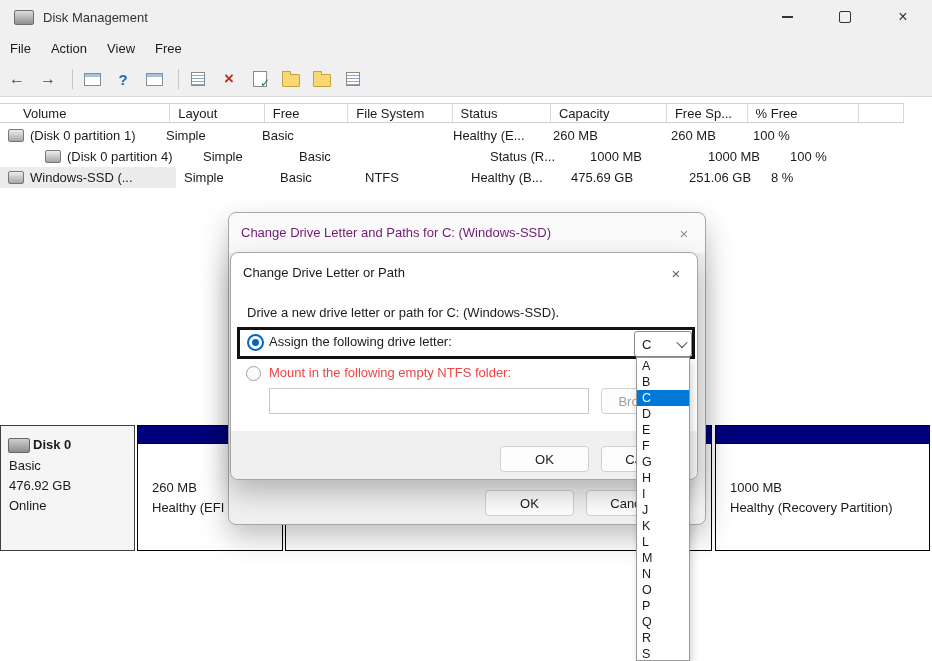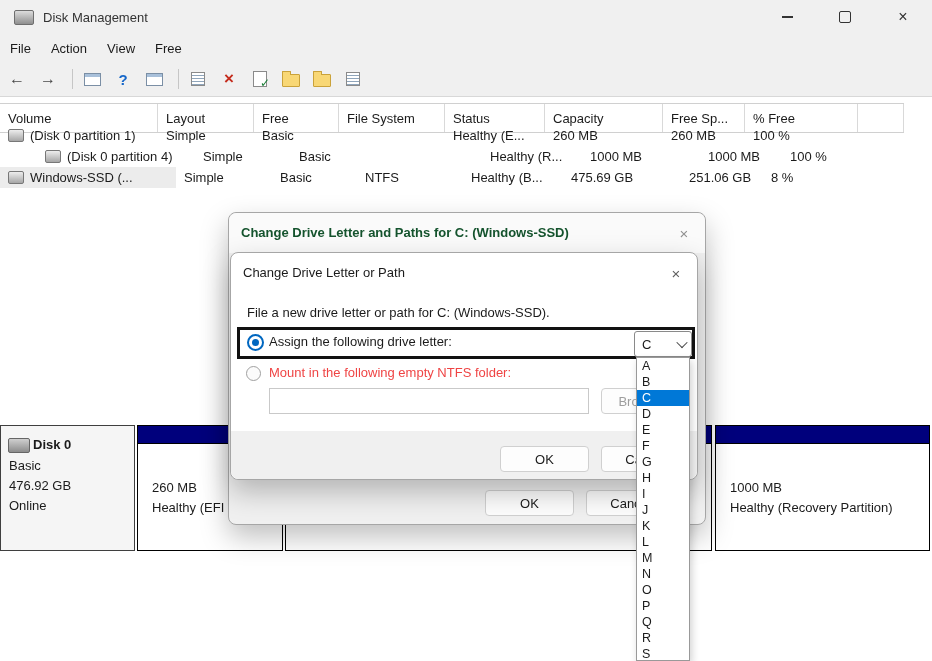--- a/index.html
+++ b/index.html
@@ -35,22 +35,22 @@
             font-family:"DejaVu Sans",sans-serif;}
   .ic-folder{width:16px;height:11px;background:#f8d775;border:1px solid #caa23a;border-radius:1px;
              position:relative;margin-top:3px;}
   .ic-folder::before{content:"";position:absolute;top:-4px;left:-1px;width:7px;height:3px;background:#f8d775;
              border:1px solid #caa23a;border-bottom:none;border-radius:1px 1px 0 0;}
   .folder-badge{position:absolute;right:2px;bottom:2px;font-size:9px;font-weight:bold;color:#335b8c;}
   .ic-props{width:14px;height:14px;border:1px solid #8a8a8a;box-sizing:border-box;
             background:repeating-linear-gradient(to bottom,#fff 0,#fff 2px,#8fa5bb 2px,#8fa5bb 3px);}
 
   
-  .th-row{left:0;top:103px;width:904px;height:30px;display:flex;background:#fff;box-sizing:border-box;
-          border-top:1px solid #d0d0d0;border-bottom:1px solid #d0d0d0;font-size:13px;}
+  .th-row{left:0;top:103px;width:904px;height:20px;display:flex;background:#fff;box-sizing:border-box;
+          border-top:1px solid #d0d0d0;border-bottom:1px solid #d0d0d0;font-size:13px;padding-left:15px;}
   .th{display:flex;align-items:center;padding-left:8px;border-right:1px solid #d9d9d9;box-sizing:border-box;
       height:100%;white-space:nowrap;overflow:hidden;}
   .tr{display:flex;height:21px;font-size:13px;position:absolute;left:0;width:932px;}
   .td{padding-left:8px;box-sizing:border-box;display:flex;align-items:center;height:100%;
       white-space:nowrap;overflow:hidden;}
   .td.sel{background:#ececec;}
   .vol-ic{width:14px;height:11px;border:1px solid #777;border-radius:2px;
           background:linear-gradient(#ededed,#a6a6a6);margin-right:6px;flex:none;}
 
   
@@ -62,21 +62,21 @@
   .part{position:absolute;top:425px;height:126px;background:#fff;border:1px solid #000;box-sizing:border-box;overflow:hidden;}
   .part-bar{height:17px;background:#00007c;border-bottom:1px solid #000;}
   .part-text{margin:34px 0 0 14px;line-height:20px;font-size:13px;white-space:nowrap;overflow:hidden;}
 
   
   .dlg{position:absolute;border:1px solid #a6a6a6;border-radius:8px;box-sizing:border-box;
        box-shadow:0 12px 28px rgba(0,0,0,.25);}
   .dlg-outer{left:228px;top:212px;width:478px;height:313px;background:#f0f0f0;z-index:20;}
   .dlg-tstrip{position:absolute;left:0;top:0;right:0;height:40px;background:#fafafa;border-radius:8px 8px 0 0;}
   .dlg-title{position:absolute;left:12px;top:12px;font-size:13px;white-space:nowrap;}
-  .dlg-title.inactive{color:#14532d;font-weight:bold;}
+  .dlg-title.inactive{color:#701a75;}
   .dlg-close{position:absolute;right:10px;top:9px;width:22px;height:22px;display:flex;align-items:center;
              justify-content:center;font-size:15px;color:#5f5f5f;}
   .dlg-close.inactive{color:#909090;}
   .dlg-inner{left:230px;top:252px;width:468px;height:228px;background:#fff;z-index:30;}
   .inner-footer{position:absolute;left:0;right:0;bottom:0;height:48px;background:#f0f0f0;border-radius:0 0 8px 8px;}
   .btn{position:absolute;width:89px;height:26px;background:#fdfdfd;border:1px solid #d0d0d0;border-radius:4px;
        display:flex;align-items:center;justify-content:center;font-size:13px;box-sizing:border-box;}
   .btn.dis{color:#9e9e9e;}
   .prompt{position:absolute;left:16px;top:52px;font-size:13px;white-space:nowrap;}
   .focusbox{position:absolute;left:6px;top:74px;width:458px;height:32px;border:3px solid #111;box-sizing:border-box;}
@@ -196,21 +196,21 @@
     <div class="td" style="width:113px;">100 %</div>
   </div>
   <div class="tr" style="top:146px;justify-content:center;">
     <div class="td" style="width:158px;">
         <span class="vol-ic"></span>
         <span>(Disk 0 partition 4)</span>
       </div>
     <div class="td" style="width:96px;">Simple</div>
     <div class="td" style="width:85px;">Basic</div>
     <div class="td" style="width:106px;"></div>
-    <div class="td" style="width:100px;">Healthy (R...</div>
+    <div class="td" style="width:100px;">Status (R...</div>
     <div class="td" style="width:118px;">1000 MB</div>
     <div class="td" style="width:82px;">1000 MB</div>
     <div class="td" style="width:113px;">100 %</div>
   </div>
   <div class="tr" style="top:167px;">
     <div class="td sel" style="width:176px;">
         <span class="vol-ic"></span>
         <span>Windows-SSD (...</span>
       </div>
     <div class="td" style="width:96px;">Simple</div>
@@ -258,21 +258,21 @@
       </div>
     <div class="btn" style="left:256px;top:277px;">OK</div>
     <div class="btn" style="left:357px;top:277px;">Cancel</div>
   </div>
 
   <div class="dlg dlg-inner">
     <div class="dlg-title">Change Drive Letter or Path</div>
     <div class="dlg-close">
         <span>×</span>
       </div>
-    <div class="prompt">File a new drive letter or path for C: (Windows-SSD).</div>
+    <div class="prompt">Drive a new drive letter or path for C: (Windows-SSD).</div>
 
     <div class="inner-footer"></div>
 
     <div class="focusbox"></div>
     <div class="radio-on"></div>
     <div class="assign-label">Assign the following drive letter:</div>
 
     <div class="combo">
       <span class="combo-val">C</span>
       <span class="combo-chev">

